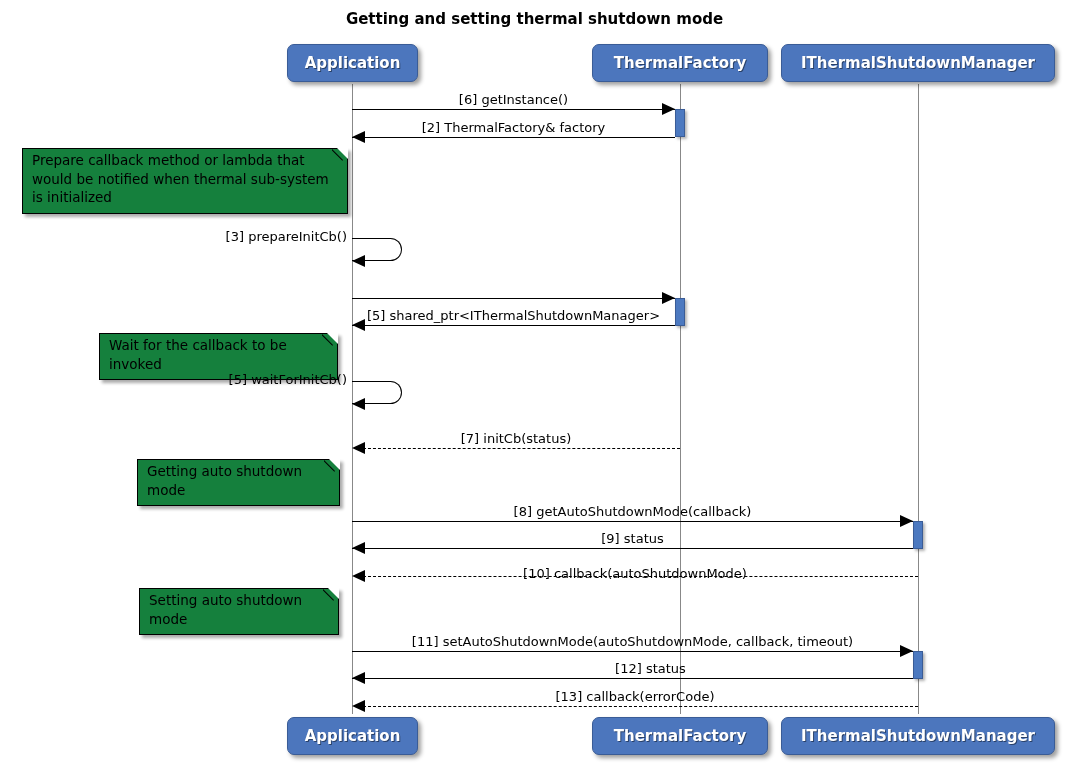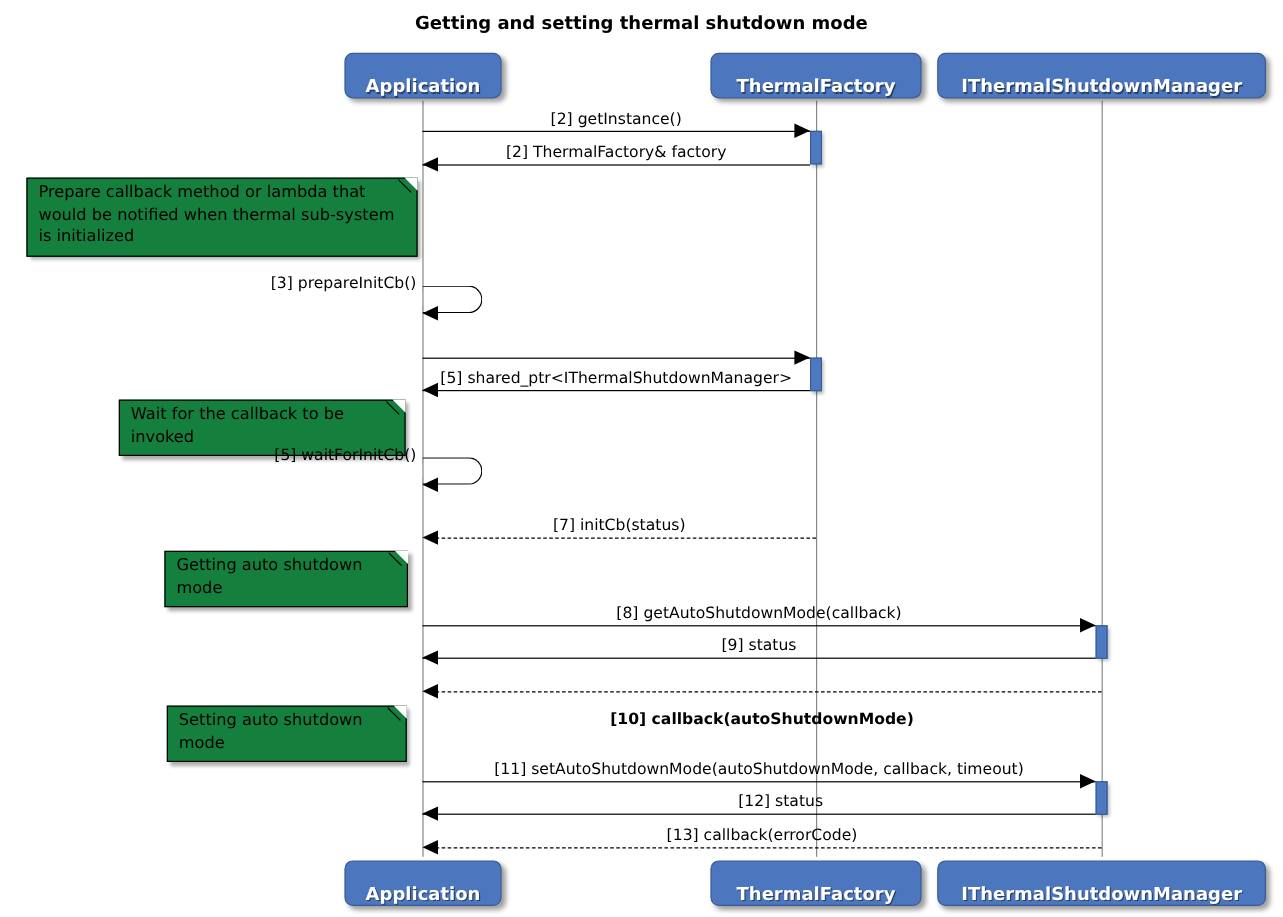--- a/index.html
+++ b/index.html
@@ -42,21 +42,21 @@
     position: absolute;
     box-sizing: border-box;
     background: #4c76bd;
     border: 1px solid #3a5c96;
     border-radius: 7px;
     color: #ffffff;
     font-family: "DejaVu Sans", sans-serif;
     font-size: 15px;
     font-weight: bold;
     display: flex;
-    align-items: flex-end;
+    align-items: center;
     justify-content: center;
     box-shadow: 3px 3px 4px rgba(0,0,0,0.38);
     text-shadow: 1px 1px 0 rgba(0,0,0,0.45);
     white-space: nowrap;
   }
 
   
   .activation {
     position: absolute;
     width: 10px;
@@ -178,21 +178,21 @@
   </div>
   <div class="participant" style="left:781px; top:717px; width:274px; height:38px;">
     <span>IThermalShutdownManager</span>
   </div>
 
   <div class="activation" style="left:675px; top:109px; height:28px;"></div>
   <div class="activation" style="left:675px; top:298px; height:28px;"></div>
   <div class="activation" style="left:913px; top:521px; height:28px;"></div>
   <div class="activation" style="left:913px; top:651px; height:28px;"></div>
 
-  <div class="msg-label" style="left:352px; top:92px; width:323px;">[2] getInstance()</div>
+  <div class="msg-label" style="left:352px; top:92px; width:323px;">[6] getInstance()</div>
   <div class="msg-line" style="left:352px; top:109px; width:323px;"></div>
   <div class="arrow-head right" style="left:662px; top:103px;"></div>
 
   <div class="msg-label" style="left:352px; top:120px; width:323px;">[2] ThermalFactory&amp; factory</div>
   <div class="msg-line" style="left:352px; top:137px; width:323px;"></div>
   <div class="arrow-head left" style="left:352px; top:131px;"></div>
 
   <div class="note" style="left:22px; top:148px; width:326px;">
     <div class="fold"></div>
     <div class="fold-edge"></div>
@@ -231,21 +231,21 @@
   </div>
 
   <div class="msg-label" style="left:352px; top:504px; width:561px;">[8] getAutoShutdownMode(callback)</div>
   <div class="msg-line" style="left:352px; top:521px; width:561px;"></div>
   <div class="arrow-head right" style="left:900px; top:515px;"></div>
 
   <div class="msg-label" style="left:352px; top:531px; width:561px;">[9] status</div>
   <div class="msg-line" style="left:352px; top:548px; width:561px;"></div>
   <div class="arrow-head left" style="left:352px; top:542px;"></div>
 
-  <div class="msg-label" style="left:352px; top:592px; width:566px;font-weight:bold;">[10] callback(autoShutdownMode)</div>
+  <div class="msg-label" style="left:352px; top:566px; width:566px;">[10] callback(autoShutdownMode)</div>
   <div class="msg-line dashed" style="left:363px; top:576px; width:555px;"></div>
   <div class="arrow-head left" style="left:352px; top:570px;"></div>
 
   <div class="note" style="left:139px; top:588px; width:200px;">
     <div class="fold"></div>
     <div class="fold-edge"></div>
     <span>Setting auto shutdown mode</span>
   </div>
 
   <div class="msg-label" style="left:352px; top:634px; width:561px;text-align:center;">[11] setAutoShutdownMode(autoShutdownMode, callback, timeout)</div>

